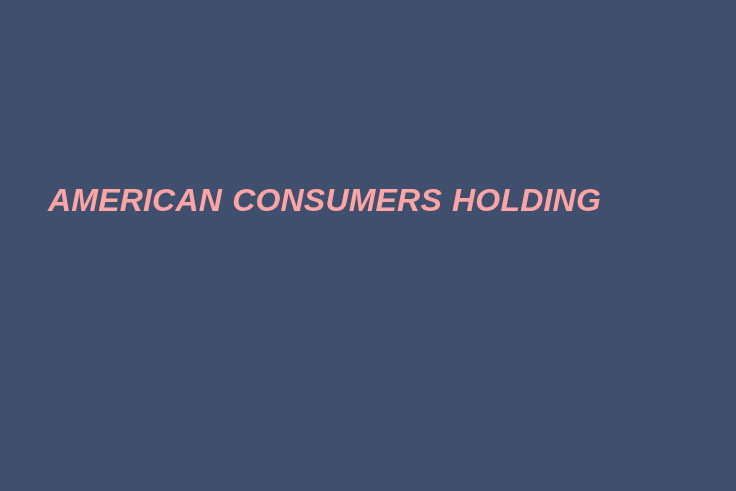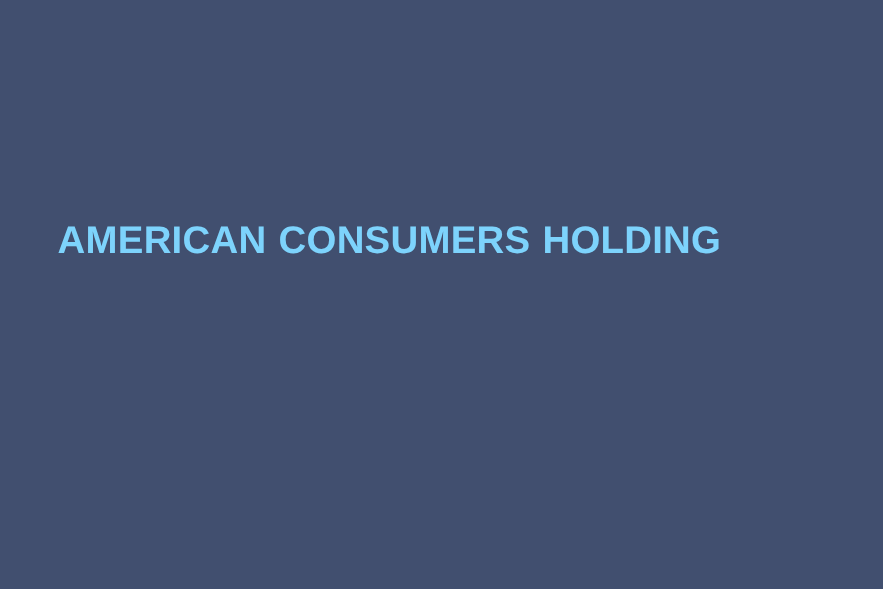--- a/index.html
+++ b/index.html
@@ -40,16 +40,16 @@
   }
   #headline .hl-line {
     display: block;
     white-space: nowrap;
   }
 </style>
 </head>
 <body style="background: rgb(65, 79, 111);">
 
 <div id="card" style="background: rgb(65, 79, 111);">
-  <h1 id="headline" style="color: #7dd3fc;">
+  <h1 id="headline" style="color: #fca5a5; font-style: italic;">
     <span class="hl-line">AMERICAN CONSUMERS HOLDING</span>
   </h1>
 </div>
 
 </body></html>

